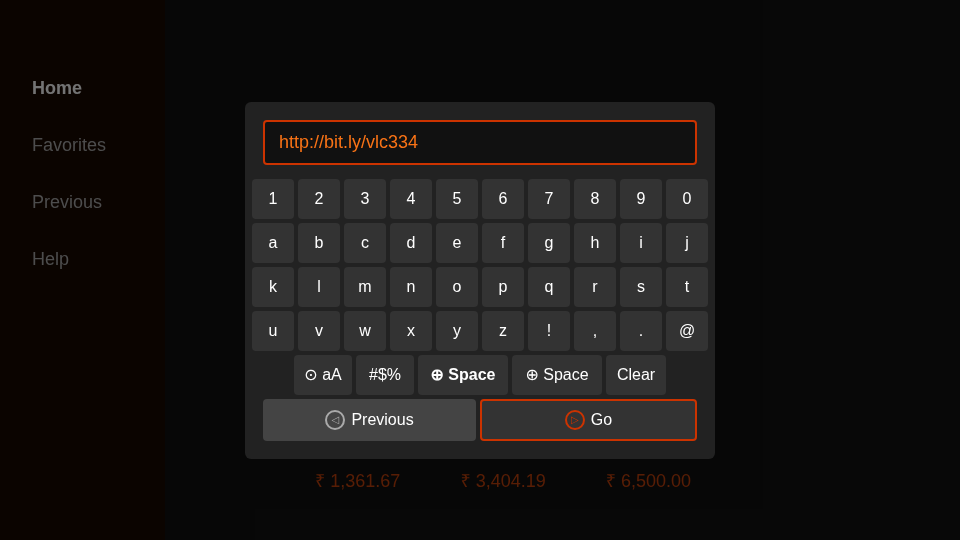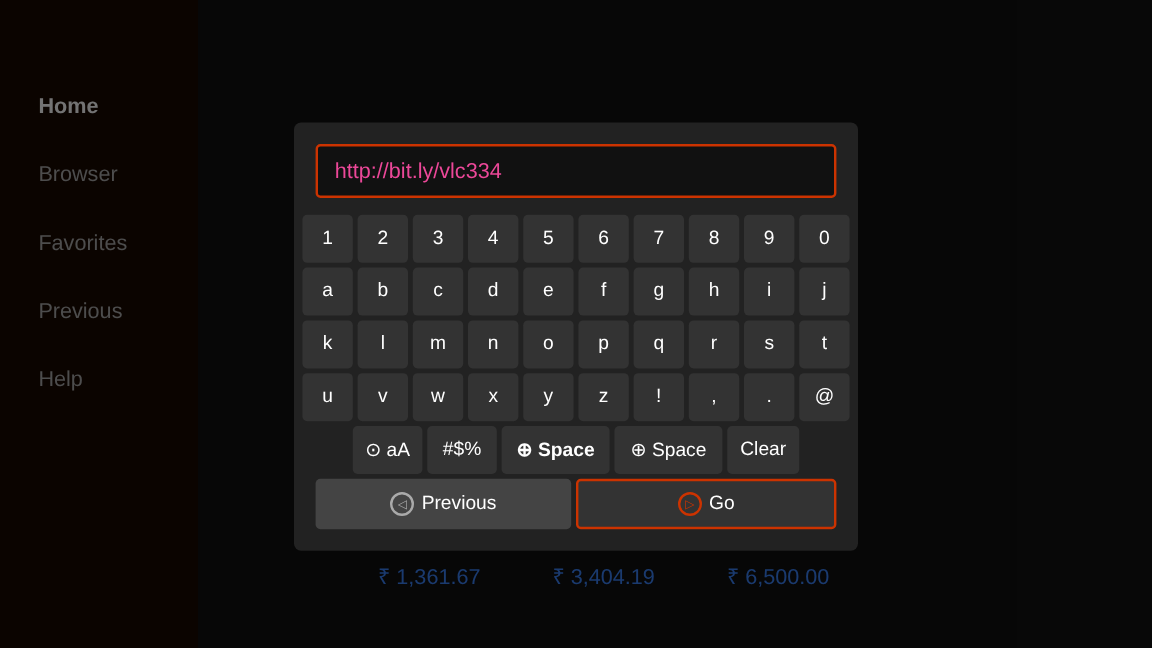--- a/index.html
+++ b/index.html
@@ -45,21 +45,21 @@
       flex-direction: column;
       align-items: flex-start;
       justify-content: flex-end;
       padding-bottom: 30px;
       padding-left: 30px;
     }
 
     .donation-row {
       display: flex;
       gap: 60px;
-      color: #3b82f6;
+      color: #c2410c;
       font-size: 18px;
       margin-bottom: 18px;
       margin-left: 120px;
     }
 
     
     .overlay {
       position: absolute;
       left: 0; top: 0;
       width: 960px;
@@ -80,21 +80,21 @@
     }
 
     
     .url-input-container {
       margin-bottom: 14px;
     }
     .url-input {
       width: 100%;
       background: #111;
       border: 2px solid #cc3300;
-      color: #ec4899;
+      color: #f97316;
       font-size: 18px;
       padding: 10px 14px;
       border-radius: 4px;
       outline: none;
     }
 
     
     .keyboard {
       display: flex;
       flex-direction: column;
@@ -190,23 +190,20 @@
       border-color: #cc3300;
       color: #cc3300;
     }
   </style>
 </head>
 <body>
 
 <div class="sidebar">
   <div class="sidebar-item active">
     <span>Home</span>
-  </div>
-  <div class="sidebar-item">
-    <span>Browser</span>
   </div>
   <div class="sidebar-item">
     <span>Favorites</span>
   </div>
   <div class="sidebar-item">
     <span>Previous</span>
   </div>
   <div class="sidebar-item">
     <span>Help</span>
   </div>

